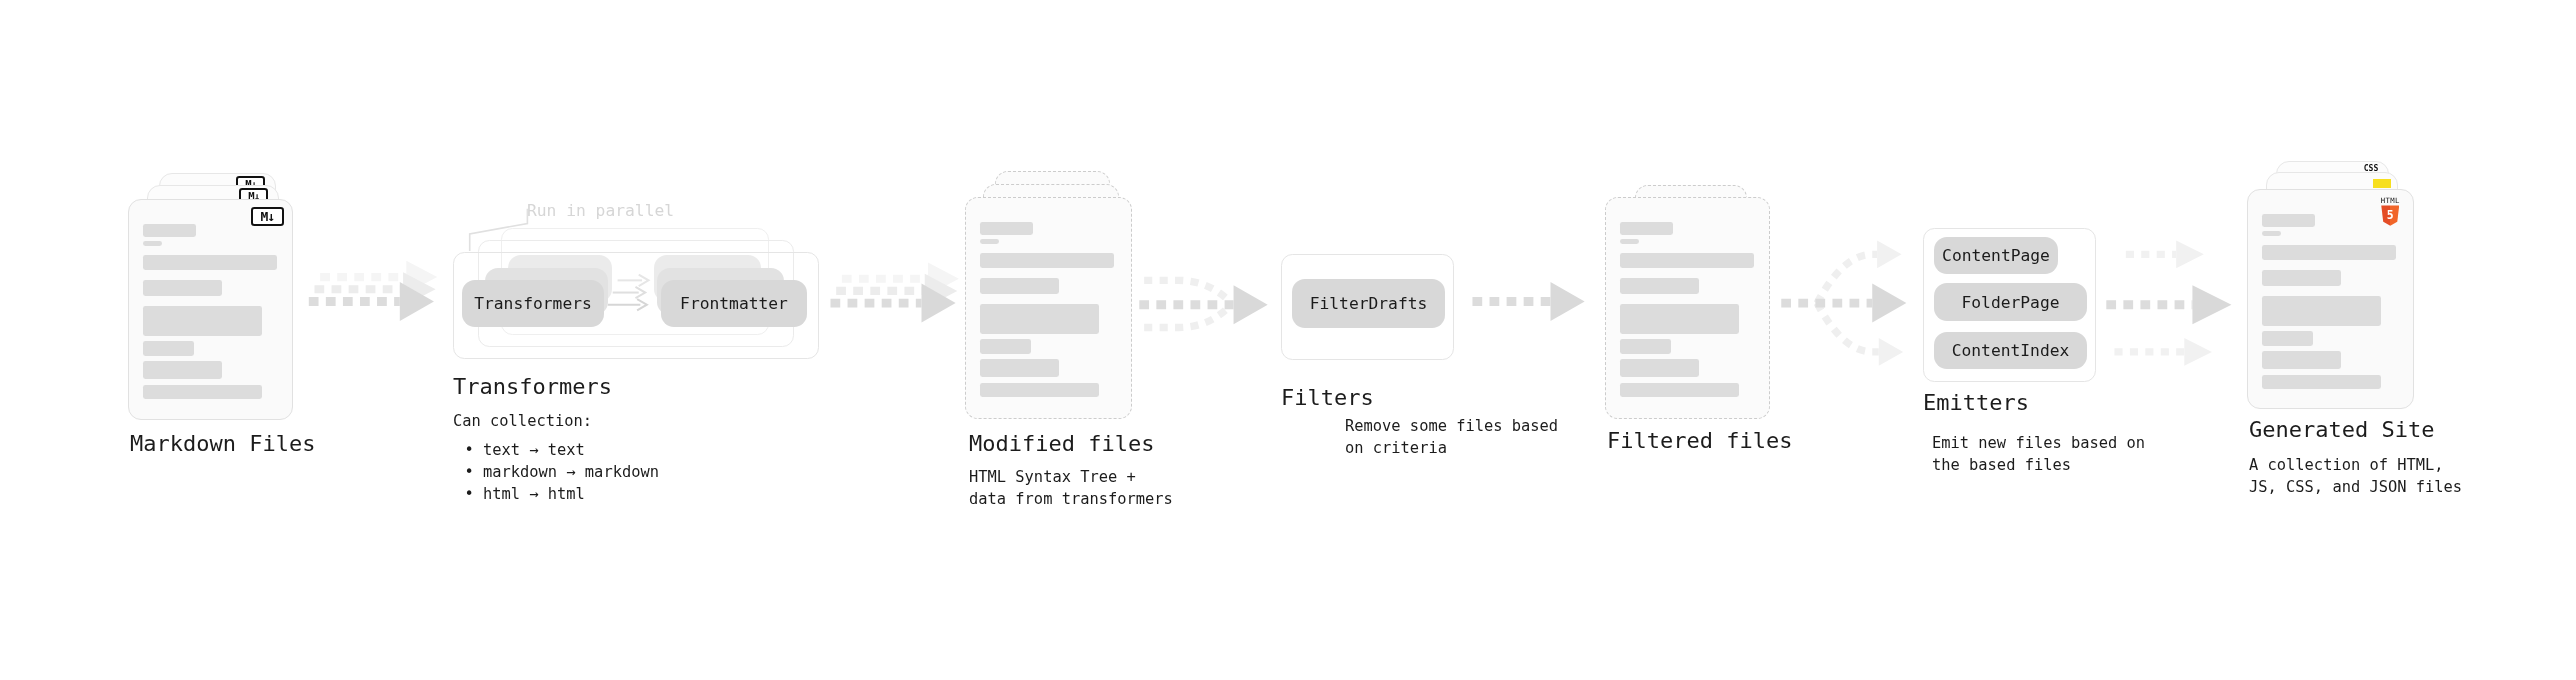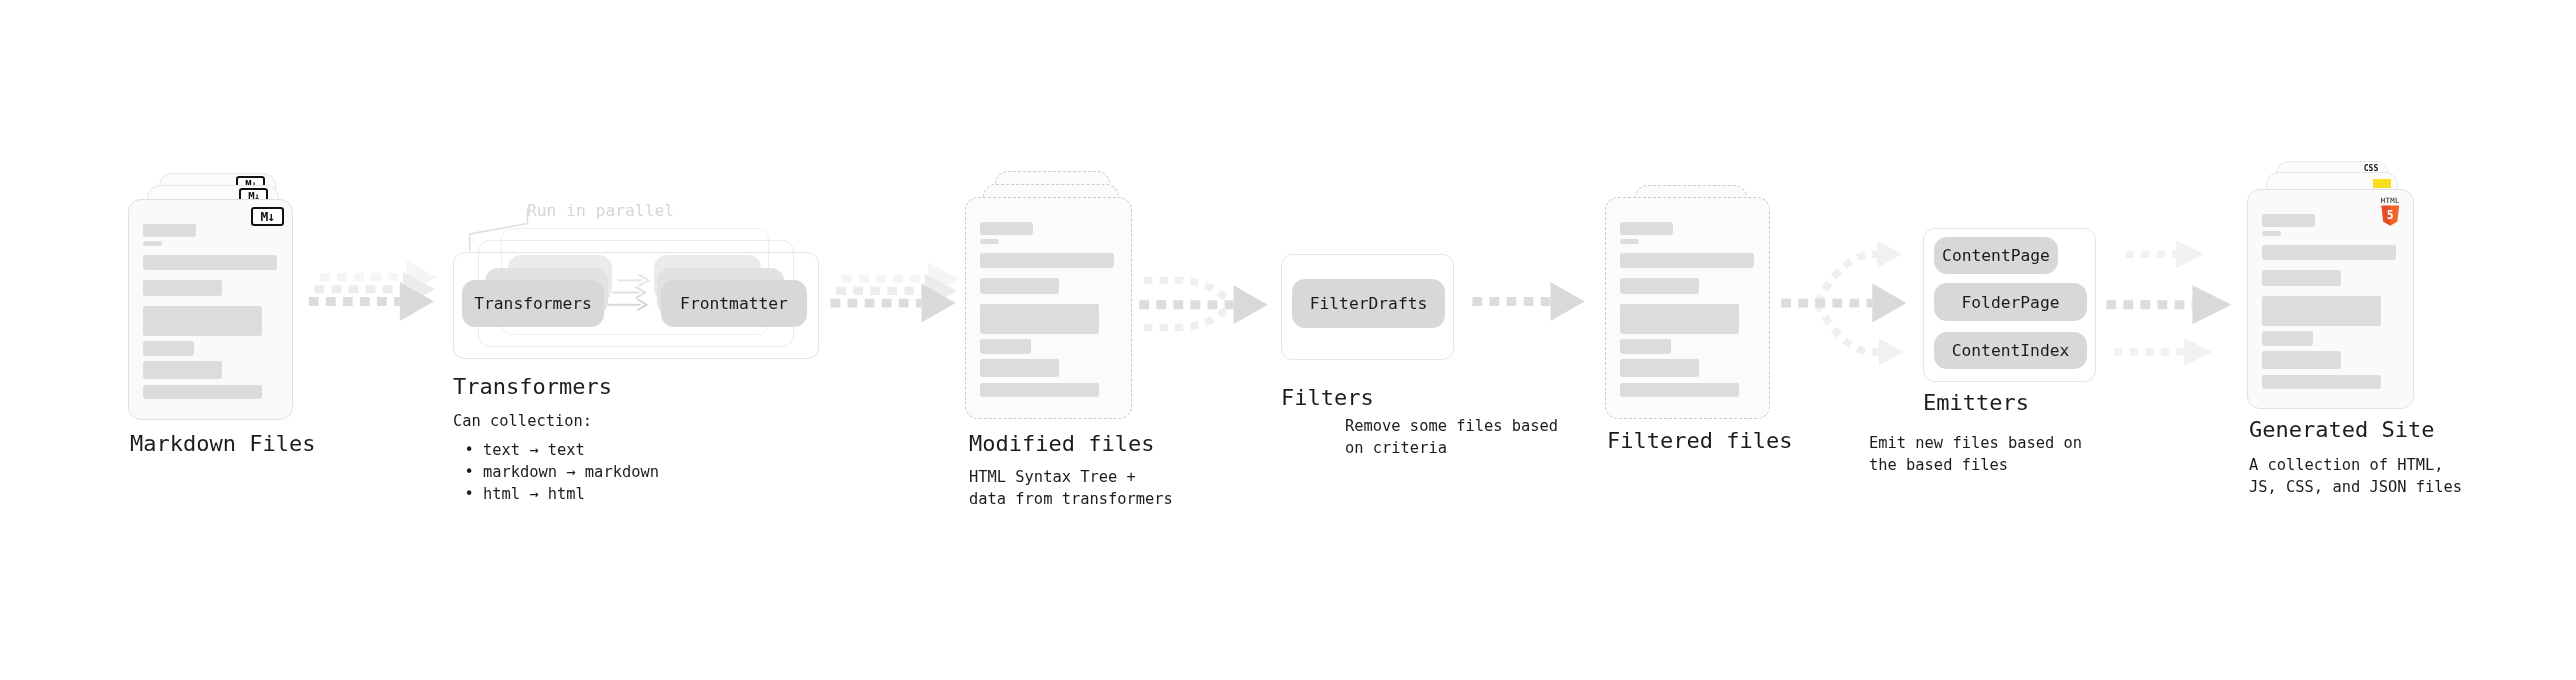--- a/index.html
+++ b/index.html
@@ -227,21 +227,21 @@
     </div>
     <div class="stage-label" style="left:1607px;top:429px">Filtered files</div>
   </div>
 
   <div class="stage">
     <div class="box" style="left:1923px;top:228px;width:173px;height:154px"></div>
     <div class="pill" style="left:1934px;top:237px;width:124px;height:37px">ContentPage</div>
     <div class="pill" style="left:1934px;top:283px;width:153px;height:38px">FolderPage</div>
     <div class="pill" style="left:1934px;top:332px;width:153px;height:37px">ContentIndex</div>
     <div class="stage-label" style="left:1923px;top:391px">Emitters</div>
-    <div class="stage-desc" style="left:1869px;top:432px">
+    <div class="stage-desc" style="left:1932px;top:432px">
       <div>Emit new files based on</div>
       <div>the based files</div>
     </div>
   </div>
 
   <div class="stage">
     <div class="file-card lighter" style="left:2276px;top:161px;width:113px;height:49px">
       <div class="css-badge">
         <div class="css-text">CSS</div>
         <div class="css-bar"></div>

